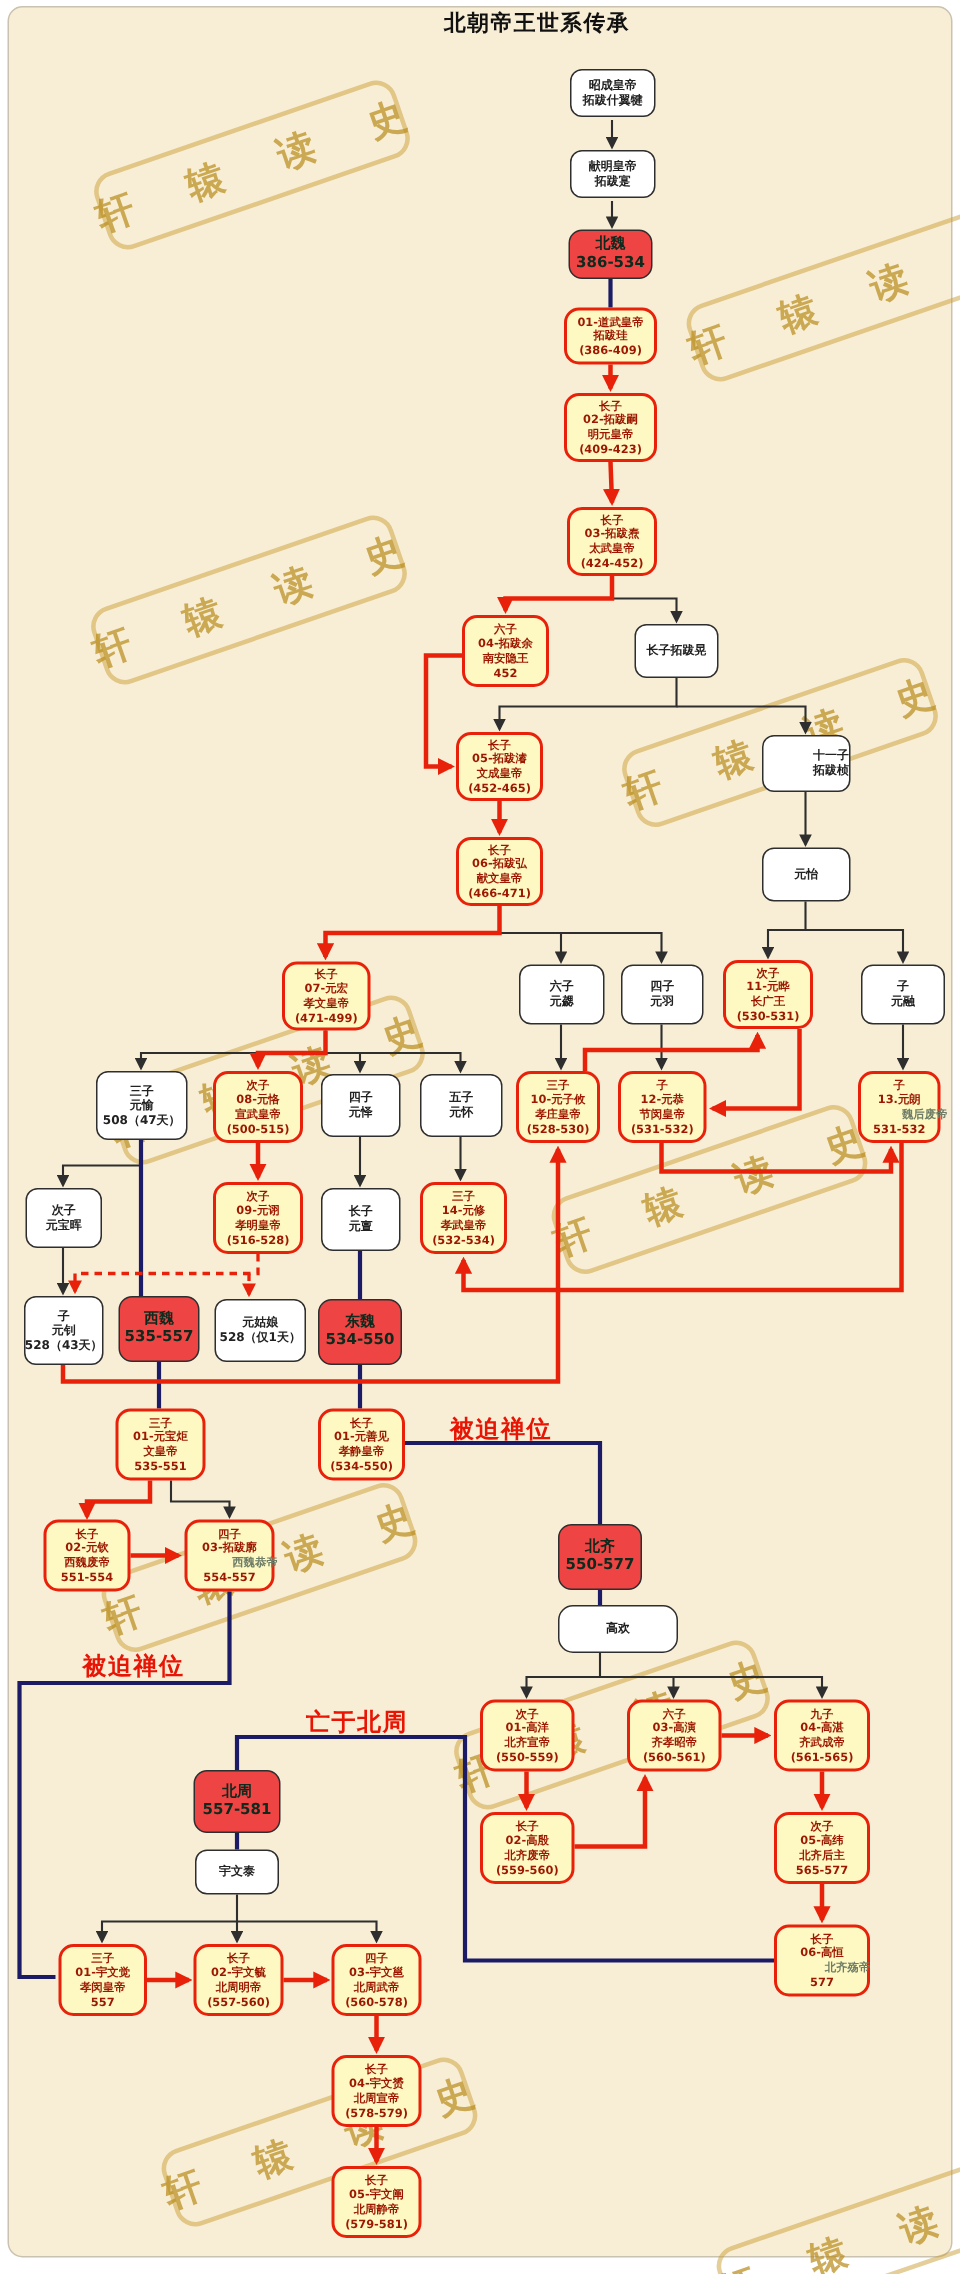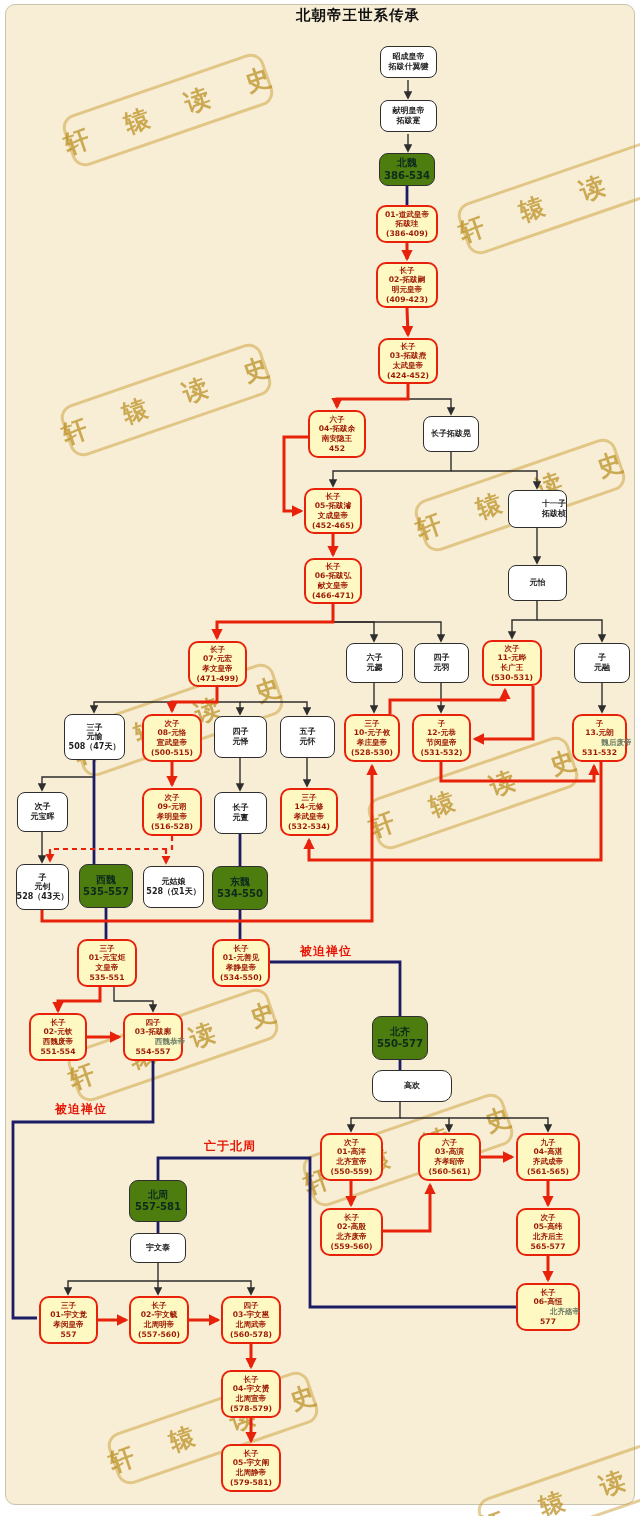--- a/index.html
+++ b/index.html
@@ -9,25 +9,25 @@
   #page-title{position:absolute;left:296px;top:6px;font-size:14.5px;font-weight:bold;color:#111;letter-spacing:1px;white-space:nowrap;}
   .wm{position:absolute;width:212px;height:54px;border:3px solid rgba(202,158,52,.5);border-radius:14px;
       color:rgba(186,141,30,.72);display:flex;align-items:center;justify-content:center;
       font-size:25px;font-weight:bold;letter-spacing:15px;padding-left:13px;box-sizing:border-box;
       transform:rotate(-19deg);white-space:nowrap;}
   #edges{position:absolute;left:0;top:0;}
   .node{position:absolute;box-sizing:border-box;display:flex;flex-direction:column;justify-content:center;
         align-items:center;text-align:center;white-space:nowrap;}
   .node div{line-height:9.6px;}
   .node.white{background:#ffffff;border:1.5px solid #2e2e2e;border-radius:8px;color:#222;font-size:8px;font-weight:600;}
-  .node.green{background:#4d7c0f;border:1.8px solid #2e2e2e;border-radius:9px;color:#0d2a1d;font-size:10px;font-weight:bold;}
+  .node.green{background:#ef4444;border:1.8px solid #2e2e2e;border-radius:9px;color:#0d2a1d;font-size:10px;font-weight:bold;}
   .node.green div{line-height:12.5px;}
   .node.orange{background:#fef9c3;border:2.5px solid #e8220a;border-radius:10px;color:#9c1800;font-size:7.6px;font-weight:bold;}
   .node .muted{color:#6f7d66;margin-left:34px;}
-  .edge-label{position:absolute;color:#e81505;font-weight:bold;font-size:12px;letter-spacing:1px;white-space:nowrap;}
+  .edge-label{position:absolute;color:#e81505;font-weight:bold;font-size:16px;letter-spacing:1px;white-space:nowrap;}
 </style>
 </head>
 <body>
 
 <div id="frame"></div>
 
 <div id="canvas">
   <div id="page-title">北朝帝王世系传承</div>
   <div class="wm" style="left: 62px; top: 83px;">轩 辕 读 史</div>
     <div class="wm" style="left: 457px; top: 171px;">轩 辕 读 史</div>

